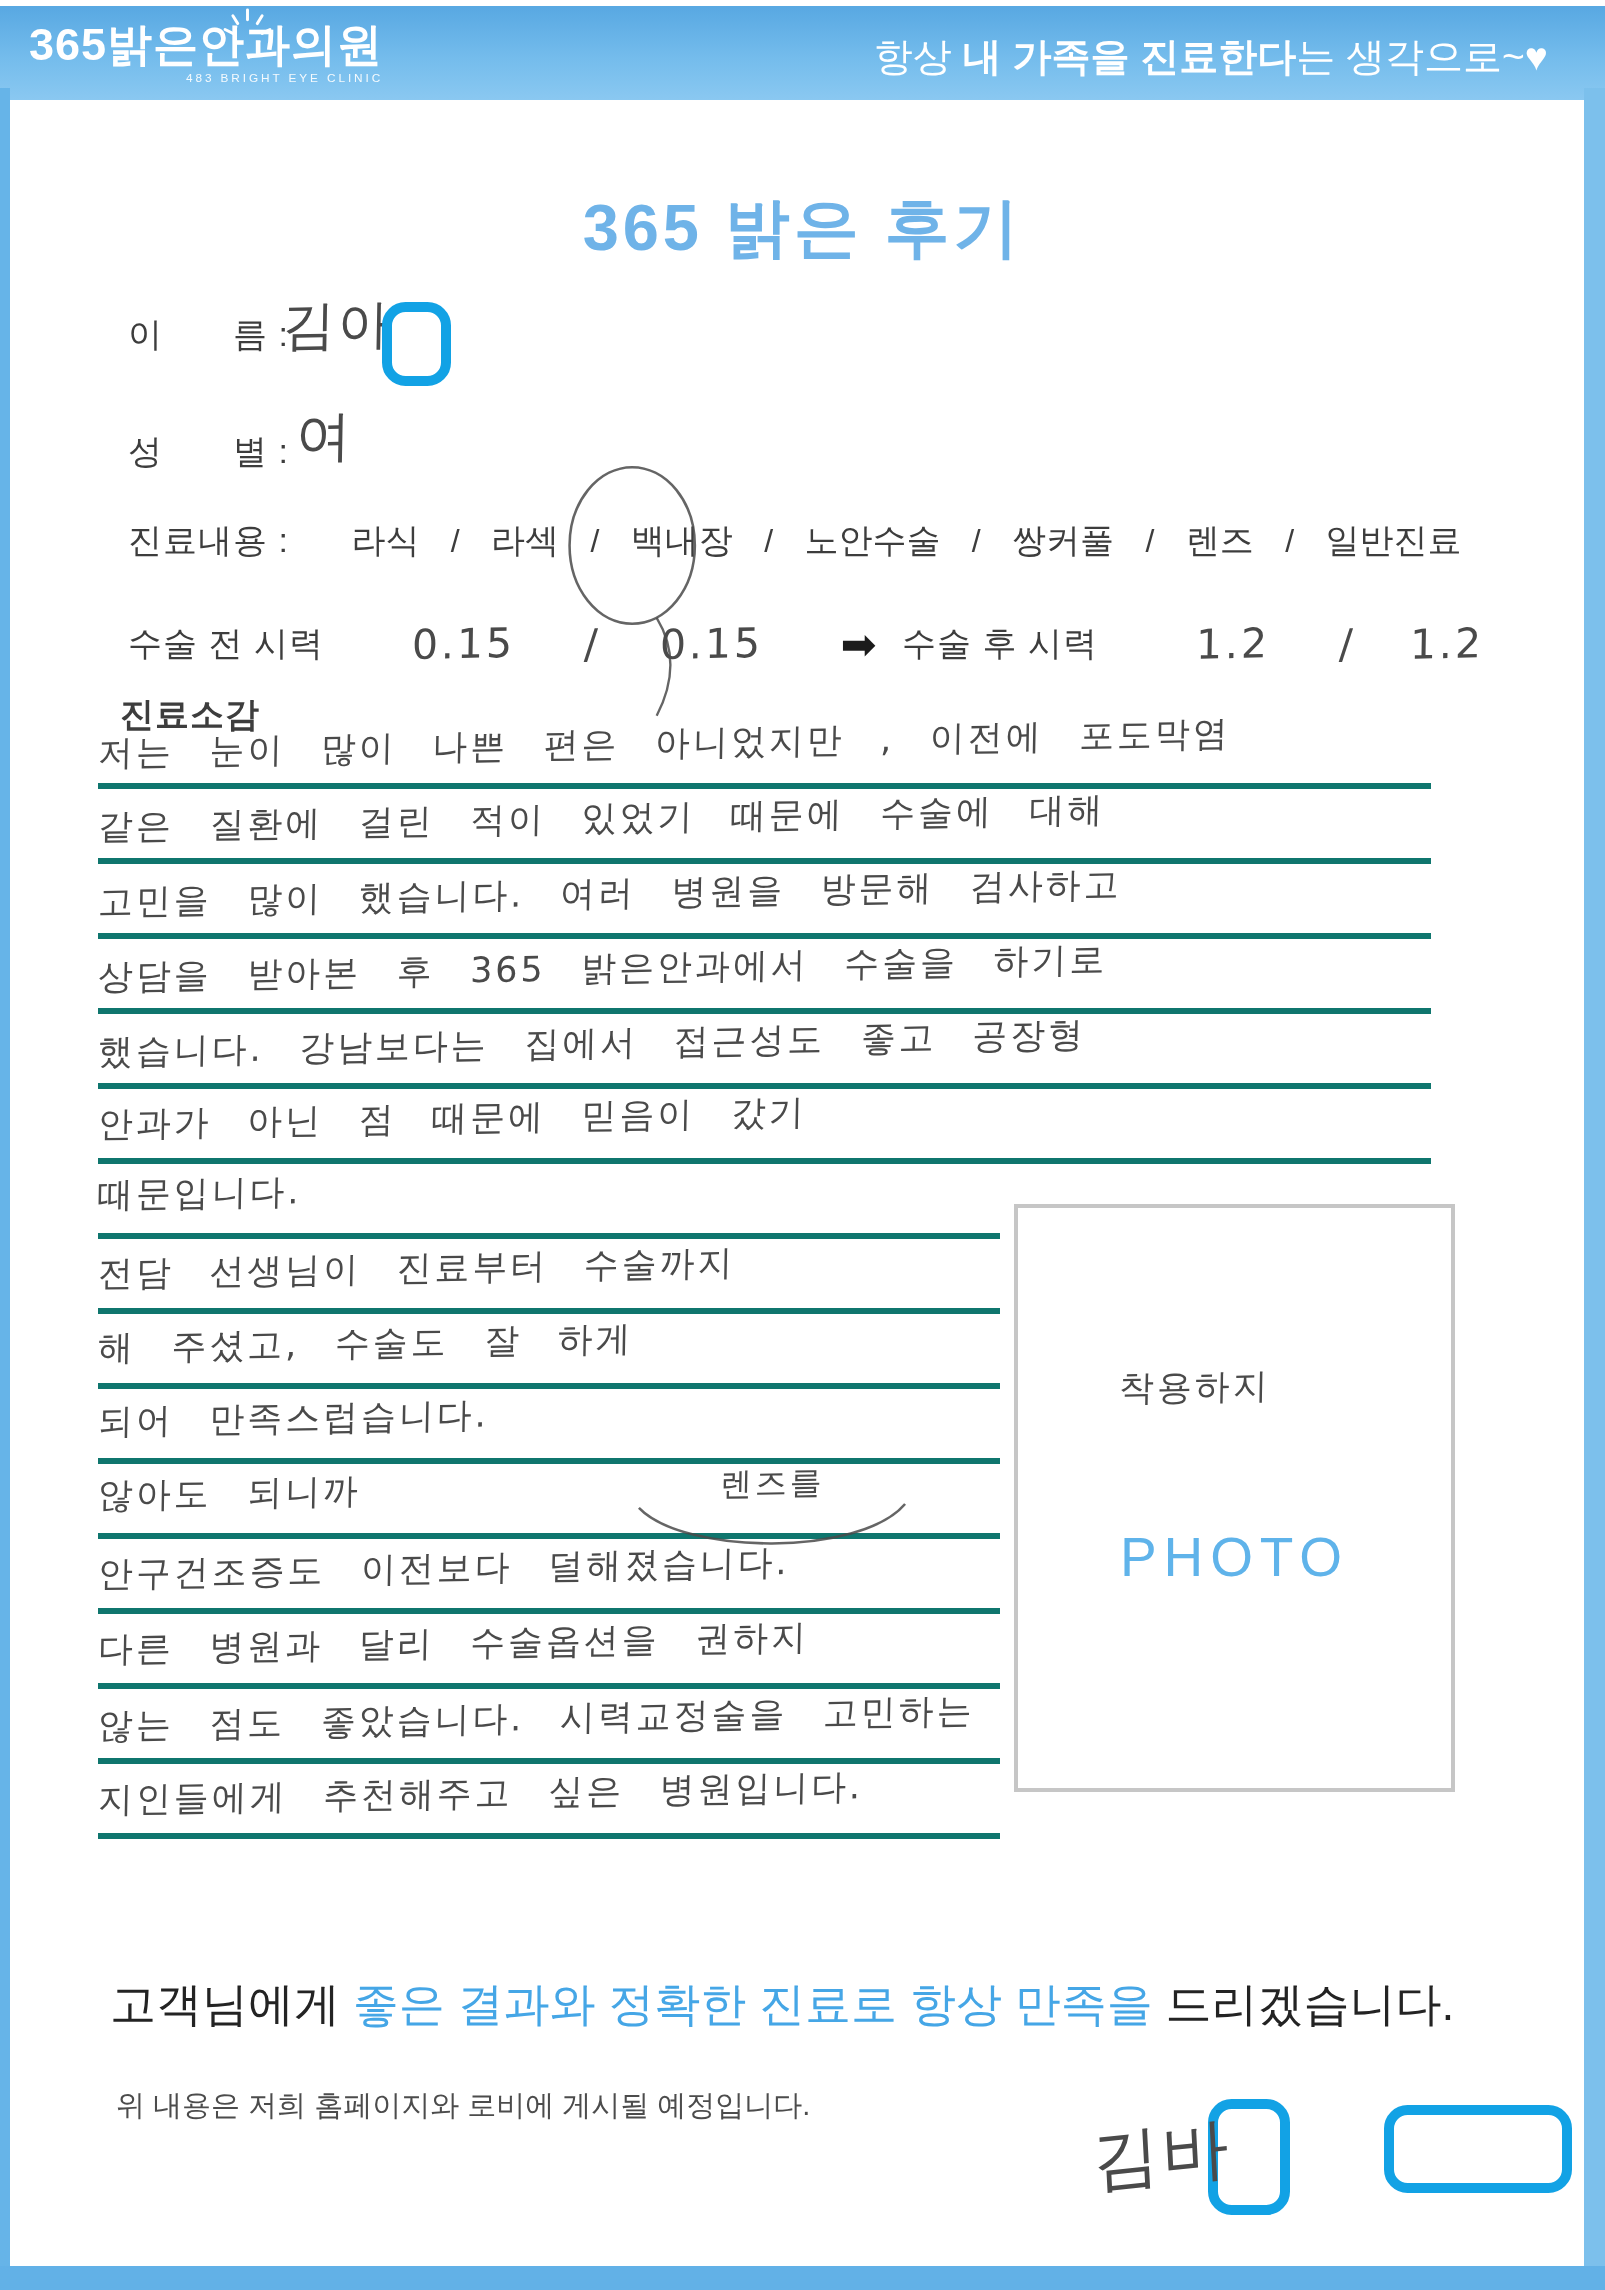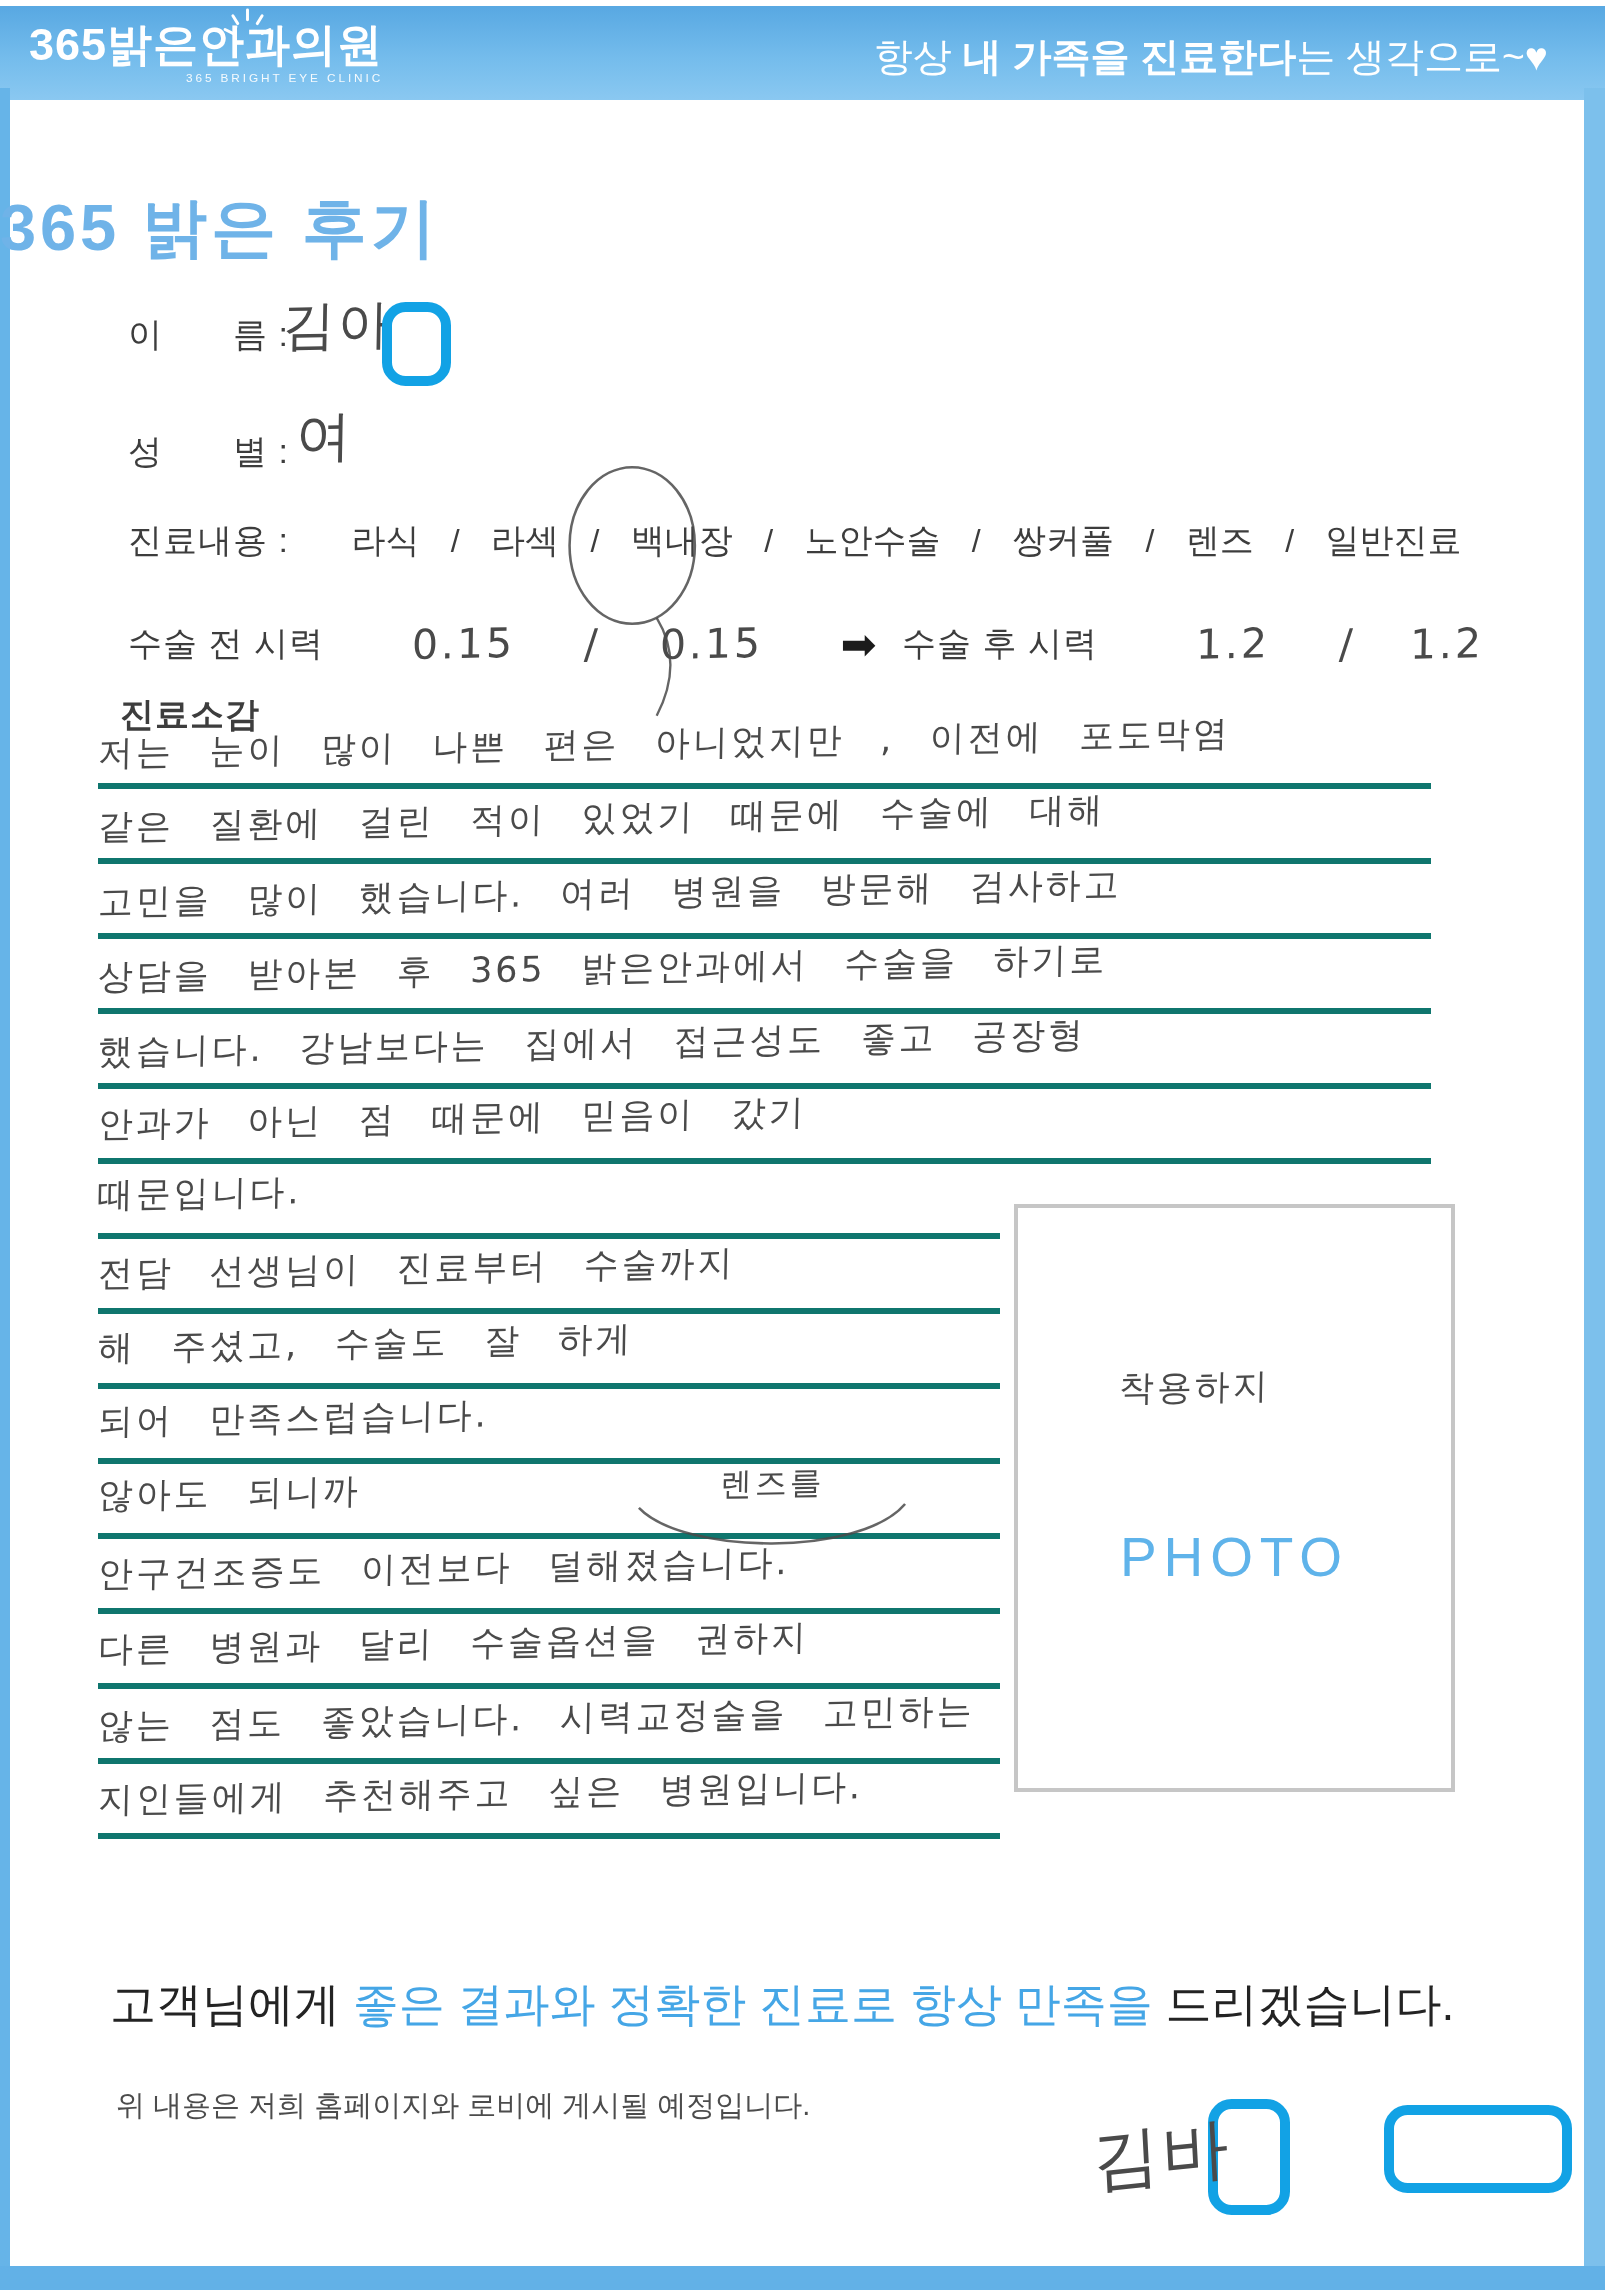--- a/index.html
+++ b/index.html
@@ -19,21 +19,21 @@
 
   
   .logo{position:absolute;left:29px;top:13.7px;color:#fff;}
   .logo-main{font-size:45px;font-weight:bold;letter-spacing:1px;line-height:1.1;}
   .logo-sub{font-size:11.8px;letter-spacing:2.9px;margin-top:2px;text-align:right;opacity:.92;}
   .logo-sun{position:absolute;left:192px;top:-11.8px;}
   .tagline{position:absolute;right:57px;top:23.5px;color:#fff;font-size:39px;letter-spacing:0px;}
   .tagline b{font-weight:bold;}
 
   
-  .page-title{position:absolute;left:0;top:184px;width:1605px;
+  .page-title{position:absolute;left:0;top:184px;width:1605px;text-align:center;
     color:#6fb3e8;font-size:65px;font-weight:bold;letter-spacing:3.9px;}
 
   
   .flabel{color:#3d3d3d;font-size:34px;letter-spacing:1px;margin-left:8px;}
   .row-name{position:absolute;left:120px;top:312px;}
   .row-gender{position:absolute;left:120px;top:429px;}
   .row-treat{position:absolute;left:120px;top:518px;display:flex;align-items:center;}
   .row-vision{position:absolute;left:120px;top:619px;display:flex;align-items:center;}
   .treat-list{display:flex;align-items:center;margin-left:37px;}
   .treat-list .opt{color:#3d3d3d;font-size:34px;margin:0 25.5px;}
@@ -82,21 +82,21 @@
   .hw-sig{position:absolute;left:1092px;top:2109px;font-size:67px;transform:rotate(-6deg) skewX(-3deg);z-index:2;}
 </style>
 </head>
 <body>
 
 <div class="page">
 
   <div class="header-band">
     <div class="logo">
       <div class="logo-main">365밝은안과의원</div>
-      <div class="logo-sub">365 BRIGHT EYE CLINIC</div>
+      <div class="logo-sub">483 BRIGHT EYE CLINIC</div>
       <span class="logo-sun">
         <svg width="53" height="39" viewBox="0 0 54 40">
           <g stroke="#ffffff" stroke-width="3" fill="none" stroke-linecap="round">
             <line x1="27" y1="2" x2="27" y2="12"></line>
             <line x1="12" y1="8" x2="17" y2="16"></line>
             <line x1="42" y1="8" x2="37" y2="16"></line>
             <line x1="4" y1="22" x2="12" y2="26"></line>
             <line x1="50" y1="22" x2="42" y2="26"></line>
           </g>
         </svg>

